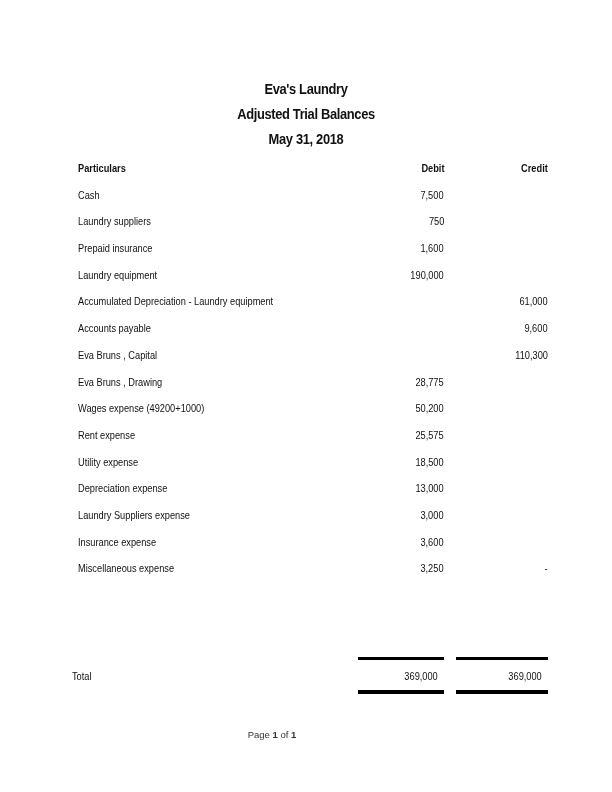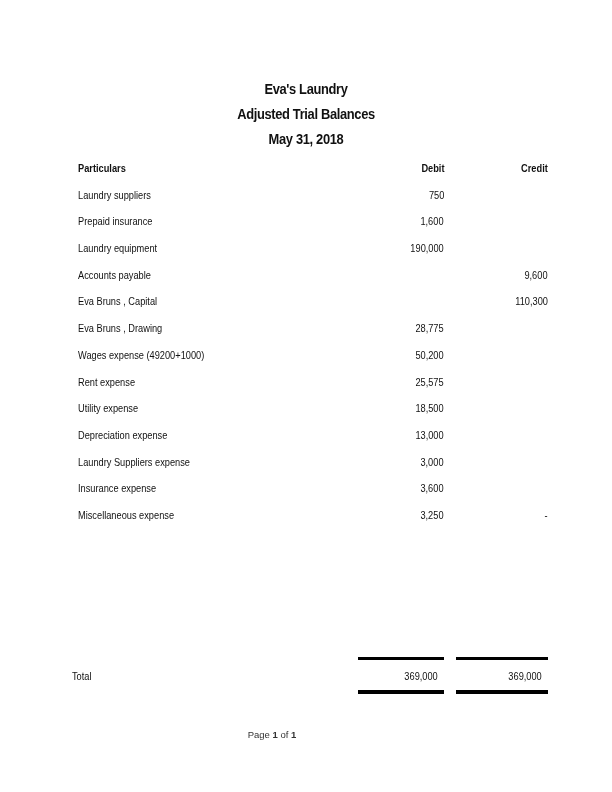--- a/index.html
+++ b/index.html
@@ -109,33 +109,43 @@
   </div>
 
   <div class="table">
     <div class="row header">
       <span class="cell cell-label">Particulars</span>
       <span class="cell cell-debit">Debit</span>
       <span class="cell cell-credit">Credit</span>
     </div>
     <div id="rows-container">
         <div class="row">
+          <span class="cell cell-label">Cash</span>
+          <span class="cell cell-debit">7,500</span>
+          <span class="cell cell-credit"></span>
+        </div>
+        <div class="row">
           <span class="cell cell-label">Laundry suppliers</span>
           <span class="cell cell-debit">750</span>
           <span class="cell cell-credit"></span>
         </div>
         <div class="row">
           <span class="cell cell-label">Prepaid insurance</span>
           <span class="cell cell-debit">1,600</span>
           <span class="cell cell-credit"></span>
         </div>
         <div class="row">
           <span class="cell cell-label">Laundry equipment</span>
           <span class="cell cell-debit">190,000</span>
           <span class="cell cell-credit"></span>
+        </div>
+        <div class="row">
+          <span class="cell cell-label">Accumulated Depreciation - Laundry equipment</span>
+          <span class="cell cell-debit"></span>
+          <span class="cell cell-credit">61,000</span>
         </div>
         <div class="row">
           <span class="cell cell-label">Accounts payable</span>
           <span class="cell cell-debit"></span>
           <span class="cell cell-credit">9,600</span>
         </div>
         <div class="row">
           <span class="cell cell-label">Eva Bruns , Capital</span>
           <span class="cell cell-debit"></span>
           <span class="cell cell-credit">110,300</span>

